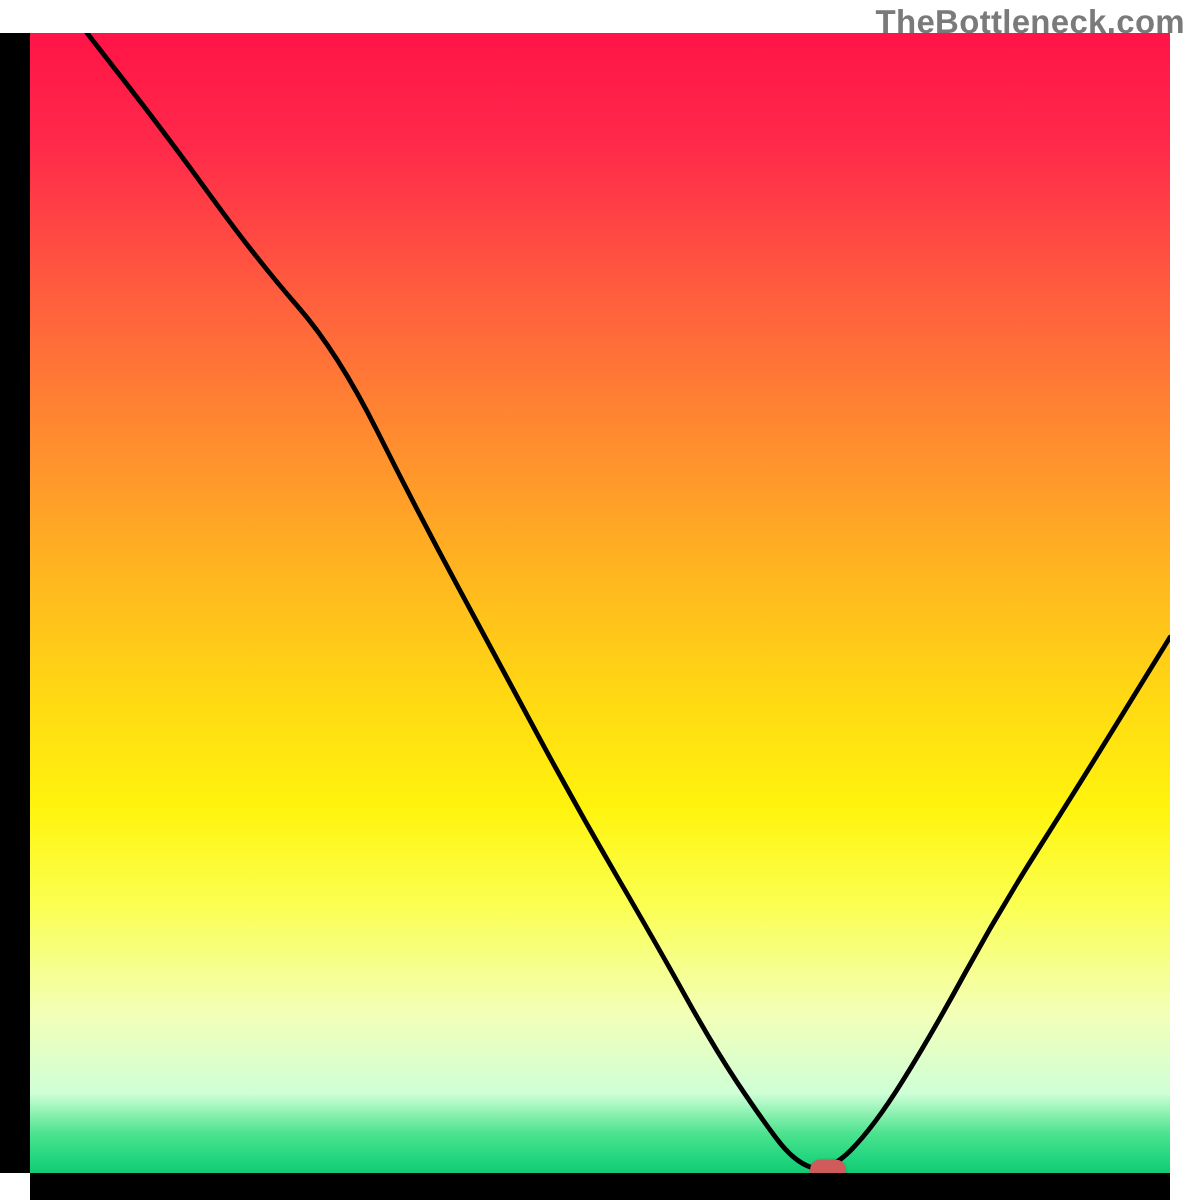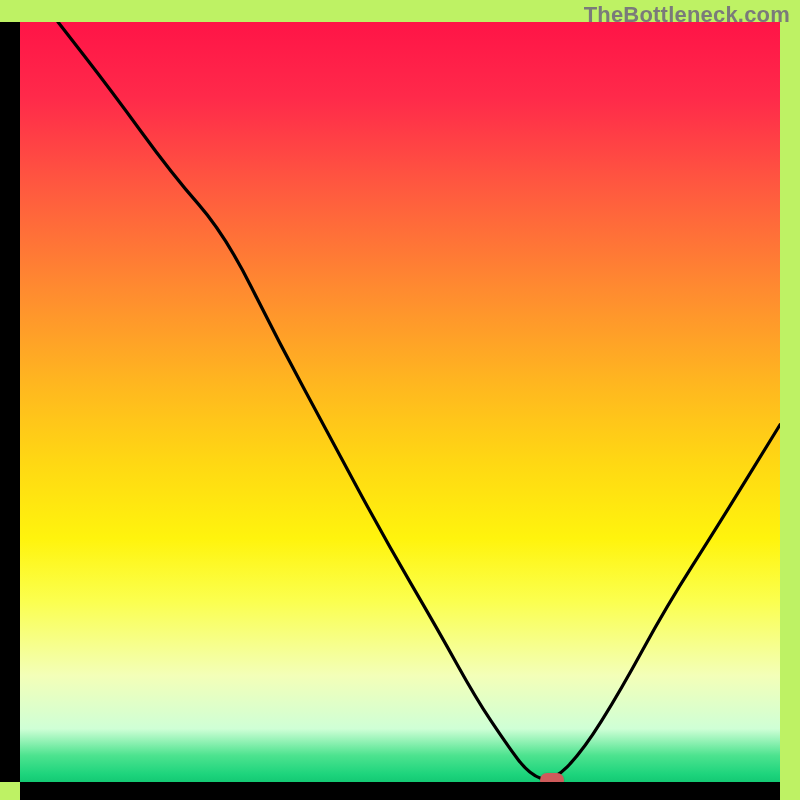--- a/index.html
+++ b/index.html
@@ -7,21 +7,21 @@
     padding: 0;
     width: 800px;
     height: 800px;
     background: #000;
     overflow: hidden;
   }
   .stage {
     position: relative;
     width: 800px;
     height: 800px;
-    background: #bef264;
+    background: #ffffff;
   }
   .watermark {
     position: absolute;
     top: 2px;
     right: 10px;
     font-family: Arial, Helvetica, sans-serif;
     font-size: 22px;
     font-weight: 600;
     color: #7a7a7a;
     letter-spacing: 0.2px;

